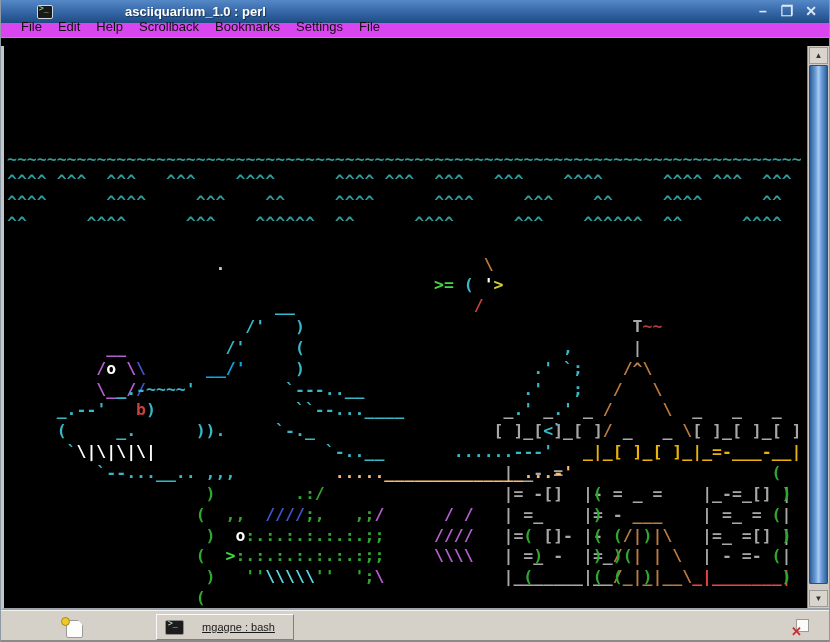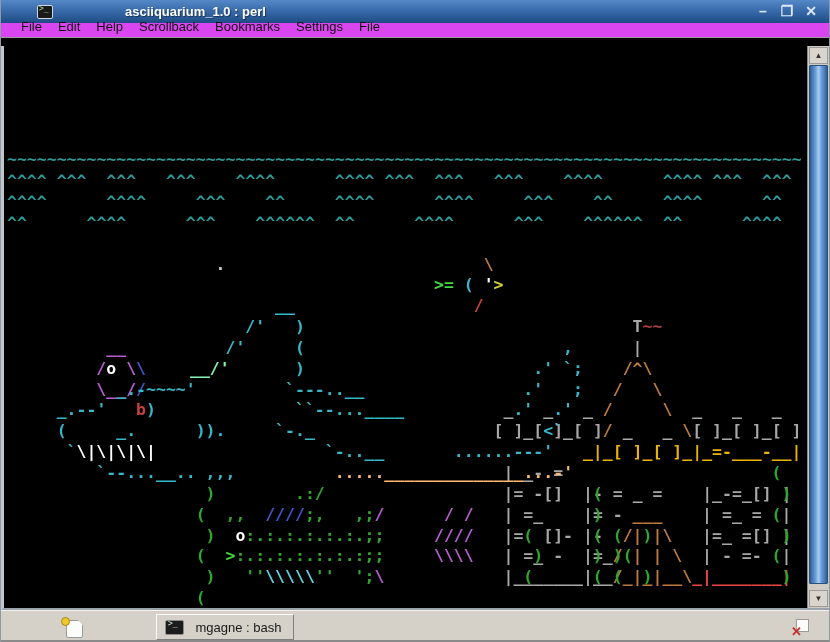--- a/index.html
+++ b/index.html
@@ -71,21 +71,21 @@
   }
   .note-icon { position:absolute; left:60px; top:5px; width:22px; height:22px; }
   .note-page { position:absolute; right:0; bottom:0; width:17px; height:18px; background:#fdfdfb; border:1px solid #9a9a9a; border-radius:2px;
      clip-path:polygon(0 0, 70% 0, 100% 30%, 100% 100%, 0 100%);}
   .note-dot { position:absolute; left:0; top:1px; width:9px; height:9px; background:#f0c82e; border:1px solid #a8880f; border-radius:50%; }
   .task-btn {
     position:absolute; top:3px; height:26px;
     background:#d5d1c8;
     border-top:1px solid #fbfaf8; border-left:1px solid #fbfaf8;
     border-right:1px solid #7f7f7f; border-bottom:1px solid #7f7f7f;
-    display:flex; align-items:center; font-size:13px; color:#1a1a1a;
+    display:flex; align-items:center; font-size:11px; color:#1a1a1a;text-decoration:underline;
   }
   .task-btn .label { flex:1; text-align:center; white-space:nowrap; overflow:hidden; }
   .task1 { left:155px; width:138px; }
   .task2 { left:296px; width:239px; background:#dedbd4; }
   .task2 .active-bar {
     position:absolute; left:0; right:0; bottom:-1px; height:4px;
     background:linear-gradient(#5c8ed2,#3a68a8); border-radius:1px;
   }
   .mini-term {
     width:19px; height:15px; margin-left:8px; flex:0 0 auto;
@@ -168,21 +168,21 @@
         <span class="seg" style="top: 500.4px; left: 675.24px; color: rgb(168, 168, 168);">  | - =-  |</span>
         <span class="seg" style="top: 521.25px; left: 496.5px; color: rgb(168, 168, 168);">|_______|__</span>
         <span class="seg" style="top: 521.25px; left: 605.73px; color: rgb(189, 123, 64);">/_|_|__\</span>
         <span class="seg" style="top: 521.25px; left: 685.17px; color: #ef4444;">_|_______|</span>
         <span class="seg" style="top: 250.2px; left: 268.11px; color: rgb(55, 184, 200);">__</span>
         <span class="seg" style="top: 271.05px; left: 238.32px; color: rgb(55, 184, 200);">/'</span>
         <span class="seg" style="top: 271.05px; left: 287.97px; color: rgb(55, 184, 200);">)</span>
         <span class="seg" style="top: 291.9px; left: 218.46px; color: rgb(55, 184, 200);">/'</span>
         <span class="seg" style="top: 291.9px; left: 287.97px; color: rgb(55, 184, 200);">(</span>
         <span class="seg" style="top: 291.9px; left: 556.08px; color: rgb(55, 184, 200);">,</span>
-        <span class="seg" style="top: 312.75px; left: 183px; color: #86efac;">__/'</span>
+        <span class="seg" style="top: 312.75px; left: 199px; color: #0ea5e9;">__/'</span>
         <span class="seg" style="top: 312.75px; left: 287.97px; color: rgb(55, 184, 200);">)</span>
         <span class="seg" style="top: 312.75px; left: 526.29px; color: rgb(55, 184, 200);">.' `;</span>
         <span class="seg" style="top: 333.6px; left: 109.23px; color: rgb(55, 184, 200);">_.-~~~~'</span>
         <span class="seg" style="top: 333.6px; left: 278.04px; color: rgb(55, 184, 200);">`---..__</span>
         <span class="seg" style="top: 333.6px; left: 516.36px; color: rgb(55, 184, 200);">.'   ;</span>
         <span class="seg" style="top: 354.45px; left: 49.65px; color: rgb(55, 184, 200);">_.--'</span>
         <span class="seg" style="top: 354.45px; left: 129.09px; color: rgb(201, 64, 64);">b</span>
         <span class="seg" style="top: 354.45px; left: 139.02px; color: rgb(55, 184, 200);">)</span>
         <span class="seg" style="top: 354.45px; left: 287.97px; color: rgb(55, 184, 200);">``--...____</span>
         <span class="seg" style="top: 354.45px; left: 506.43px; color: rgb(55, 184, 200);">.'  .'</span>

